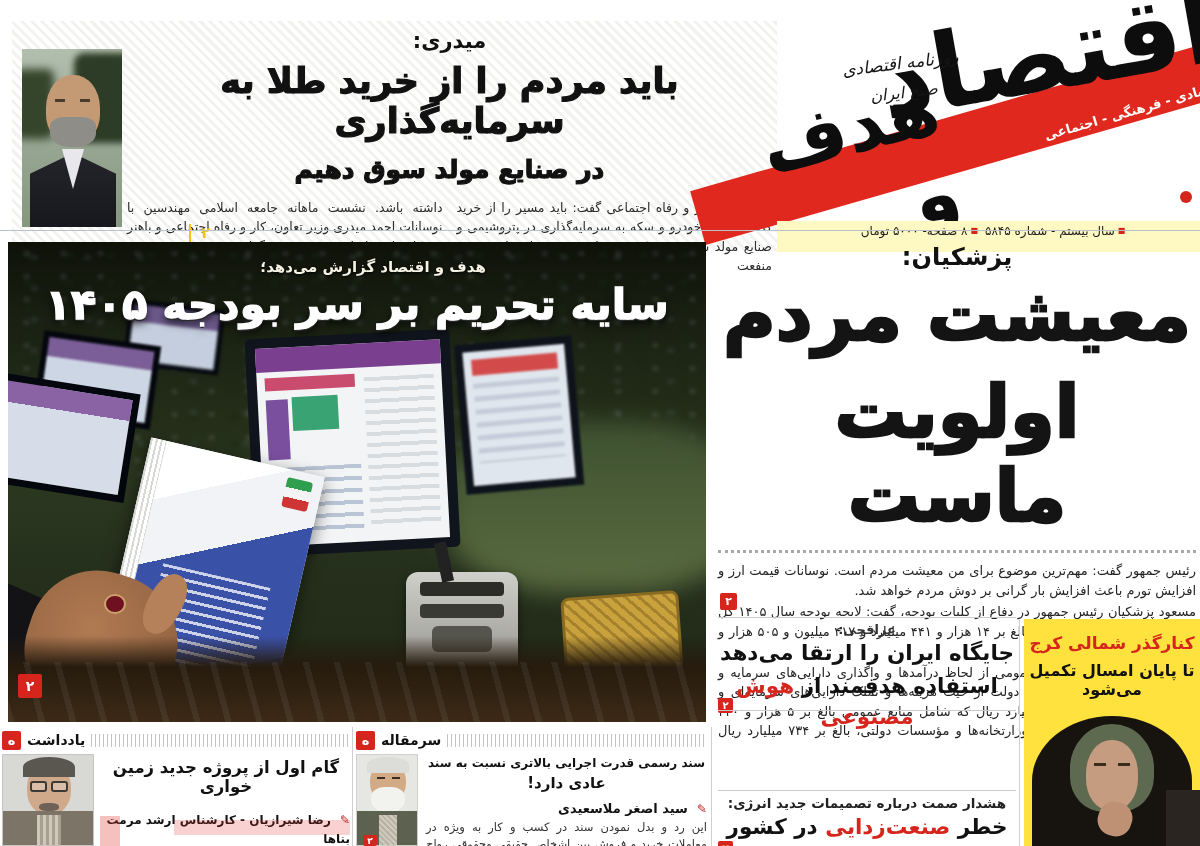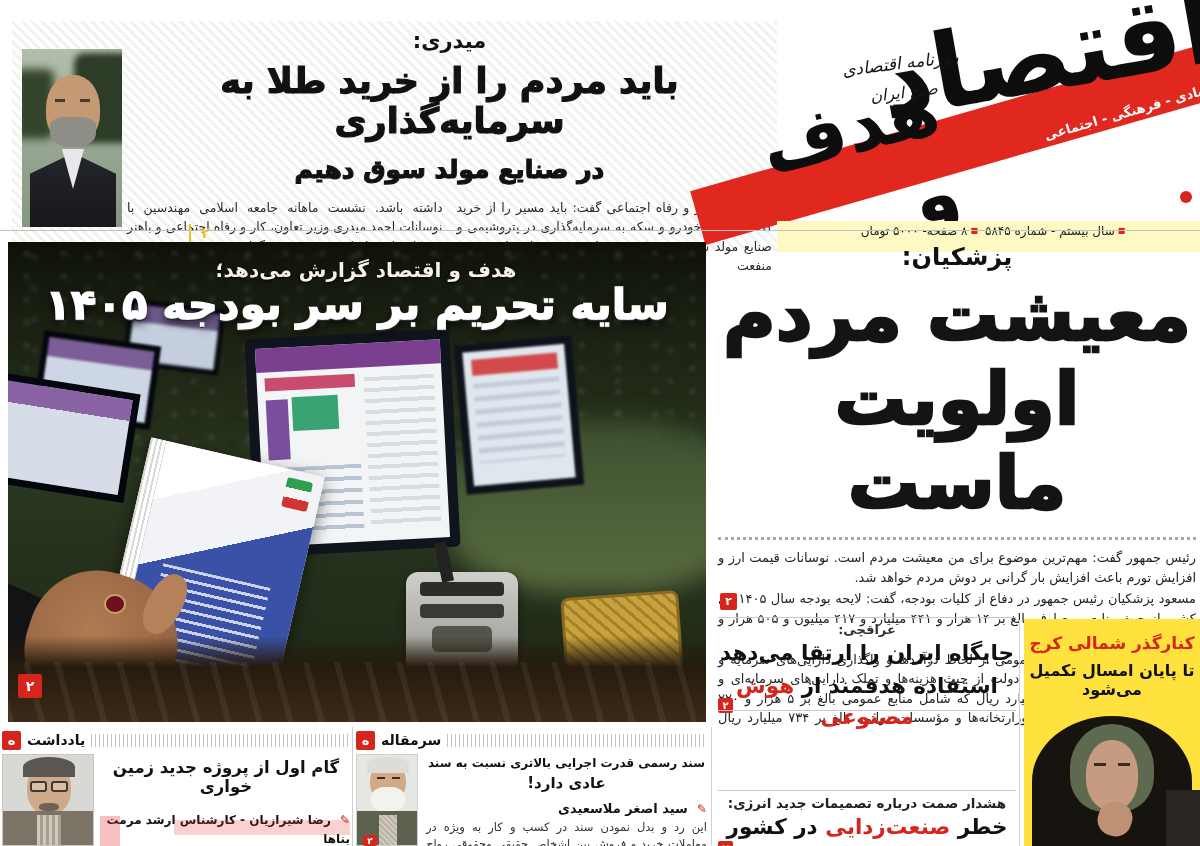--- a/index.html
+++ b/index.html
@@ -124,29 +124,29 @@
       <div style="margin:8px 26px 0;height:26px;background:#55554d;border-radius:6px;"></div>
     </div>
     <div class="photo-layer" style="left:430px;top:300px;width:12px;height:40px;background:#222;transform:rotate(-12deg);"></div>
 
     <div class="photo-layer" style="left:556px;top:352px;width:118px;height:112px;background:#c9a23e;border:3px solid #8a6a20;border-radius:8px;transform:rotate(-4deg);background-image:repeating-linear-gradient(45deg,rgba(110,80,18,.4) 0 3px,transparent 3px 9px);"></div>
     <div class="photo-layer" style="left:628px;top:430px;width:90px;height:56px;background:#e9e9e4;border-radius:50%;filter:blur(2px);"></div>
 
     <div class="photo-layer" style="left:0;bottom:0;width:100%;height:86px;background:linear-gradient(180deg,rgba(32,22,12,0) 0,#261b0e 36%,#3c2a16 100%);"></div>
     <div class="photo-layer" style="left:0;bottom:0;width:100%;height:60px;background:repeating-linear-gradient(75deg,rgba(255,255,255,.06) 0 6px,transparent 6px 30px);"></div>
 
-    <div class="abs ctr bold" style="left:9px;top:16px;width:100%;font-size:20px;color:#f7f3e4;text-shadow:0 1px 3px #000;">هدف و اقتصاد گزارش می‌دهد؛</div>
+    <div class="abs ctr bold" style="left:16px;top:16px;width:100%;font-size:15px;color:#f7f3e4;text-shadow:0 1px 3px #000;">هدف و اقتصاد گزارش می‌دهد؛</div>
     <div class="abs ctr bold" style="left:0;top:38px;width:100%;font-size:42px;color:#ffffff;-webkit-text-stroke:1.3px #fff;text-shadow:0 2px 0 #2a2a2a,0 4px 10px rgba(0,0,0,.85);">سایه تحریم بر سر بودجه ۱۴۰۵</div>
     <div class="abs rbadge" style="left:10px;bottom:24px;width:24px;height:24px;font-size:14px;">۲</div>
   </div>
 
   <div class="abs" style="left:718px;top:243px;width:478px;height:377px;">
     <div class="ctr bold" style="font-size:24px;color:#111;">پزشکیان:</div>
     <div class="ctr bold stroke3" style="font-size:72px;color:#141414;margin-top:2px;">معیشت مردم</div>
-    <div class="ctr bold stroke3" style="font-size:72px;color:#141414;margin-top:0;">اولویت ماست</div>
+    <div class="ctr bold stroke3" style="font-size:72px;color:#141414;margin-top:13px;">اولویت ماست</div>
     <div class="dotrule" style="margin-top:12px;"></div>
     <div class="jst" style="margin-top:8px;font-size:13px;line-height:1.5;color:#232323;">رئیس جمهور گفت: مهم‌ترین موضوع برای من معیشت مردم است. نوسانات قیمت ارز و افزایش تورم باعث افزایش بار گرانی بر دوش مردم خواهد شد.</div>
     <div class="jst" style="margin-top:2px;font-size:13px;line-height:1.5;color:#232323;">مسعود پزشکیان رئیس جمهور در دفاع از کلیات بودجه، گفت: لایحه بودجه سال ۱۴۰۵ کل کشور از حیث منابع و مصارف بالغ بر ۱۴ هزار و ۴۴۱ میلیارد و ۴۱۷ میلیون و ۵۰۵ هزار و ۶۰۰ ریال است.</div>
     <div class="jst" style="margin-top:2px;font-size:13px;line-height:1.5;color:#232323;">وی افزود: بخش الف بودجه عمومی از لحاظ درآمدها و واگذاری دارایی‌های سرمایه و مالی و مصارف بودجه عمومی دولت از حیث هزینه‌ها و تملک دارایی‌های سرمایه‌ای و مالی بالغ بر ۵ هزار و ۹۵۰ میلیارد ریال که شامل منابع عمومی بالغ بر ۵ هزار و ۲۲۰ میلیارد ریال، درآمد اختصاصی وزارتخانه‌ها و مؤسسات دولتی، بالغ بر ۷۳۴ میلیارد ریال است.</div>
     <div class="abs rbadge" style="left:2px;top:350px;">۲</div>
   </div>
   <div class="abs hline" style="left:718px;top:617px;width:298px;"></div>
 
   <div class="abs ctr" style="left:718px;top:622px;width:298px;">
     <div class="bold" style="font-size:13px;color:#333;">عراقچی:</div>

